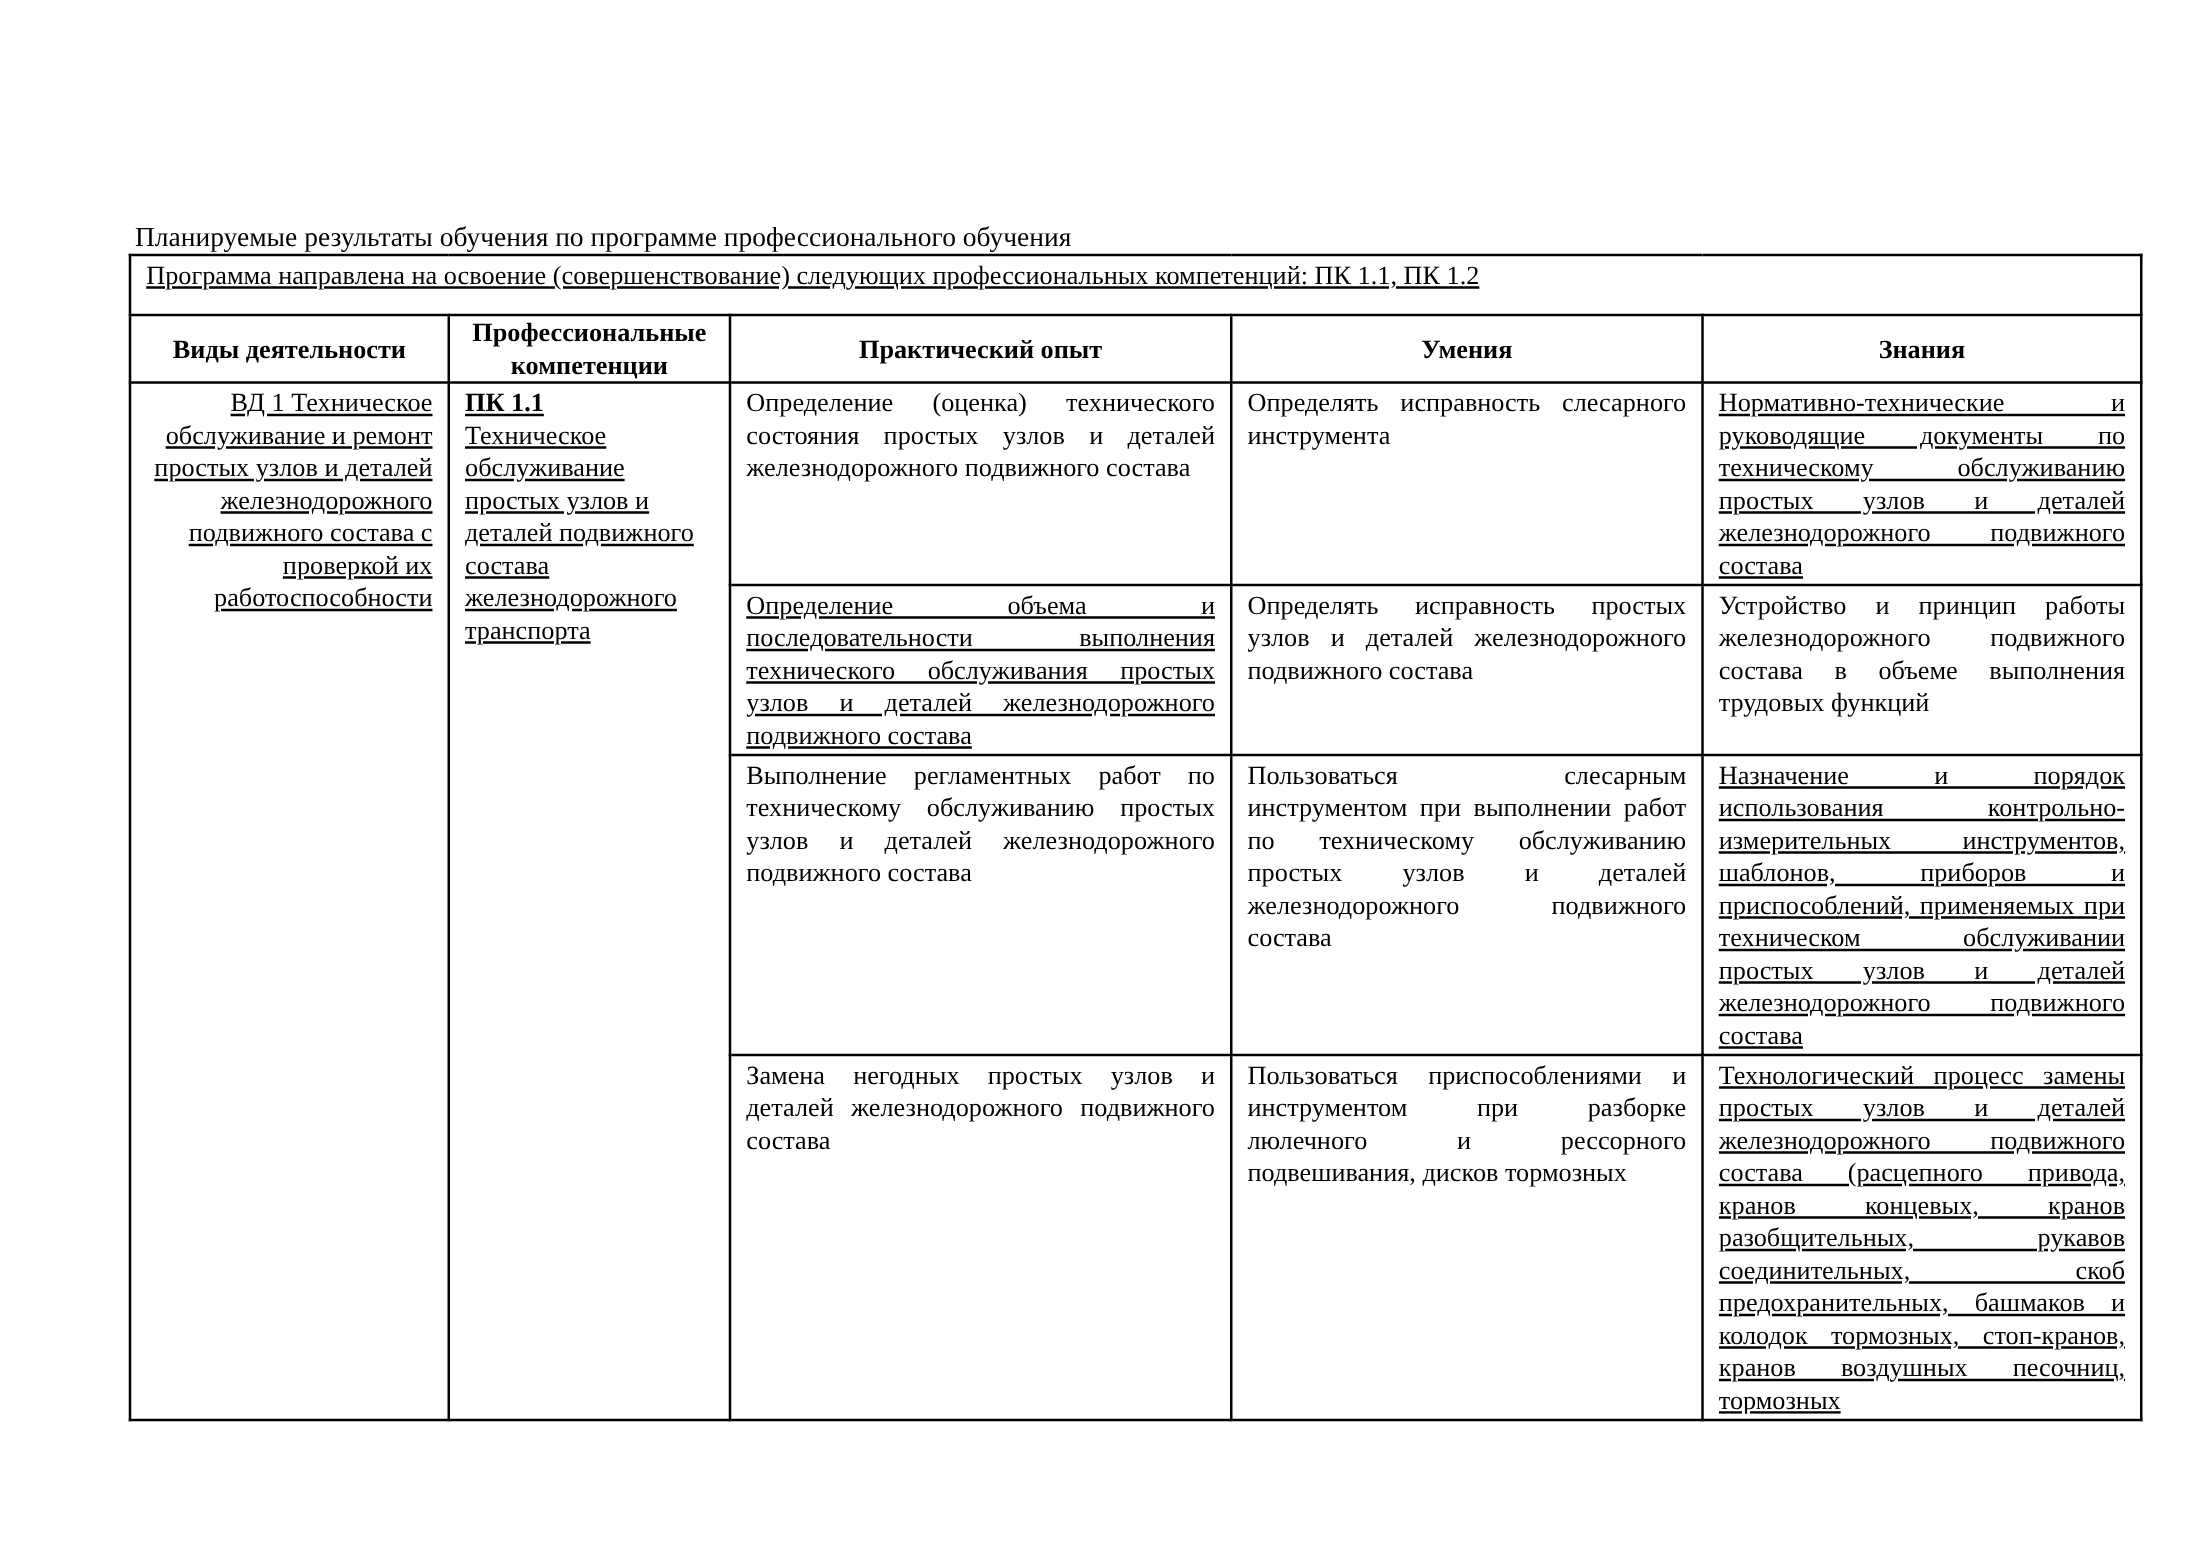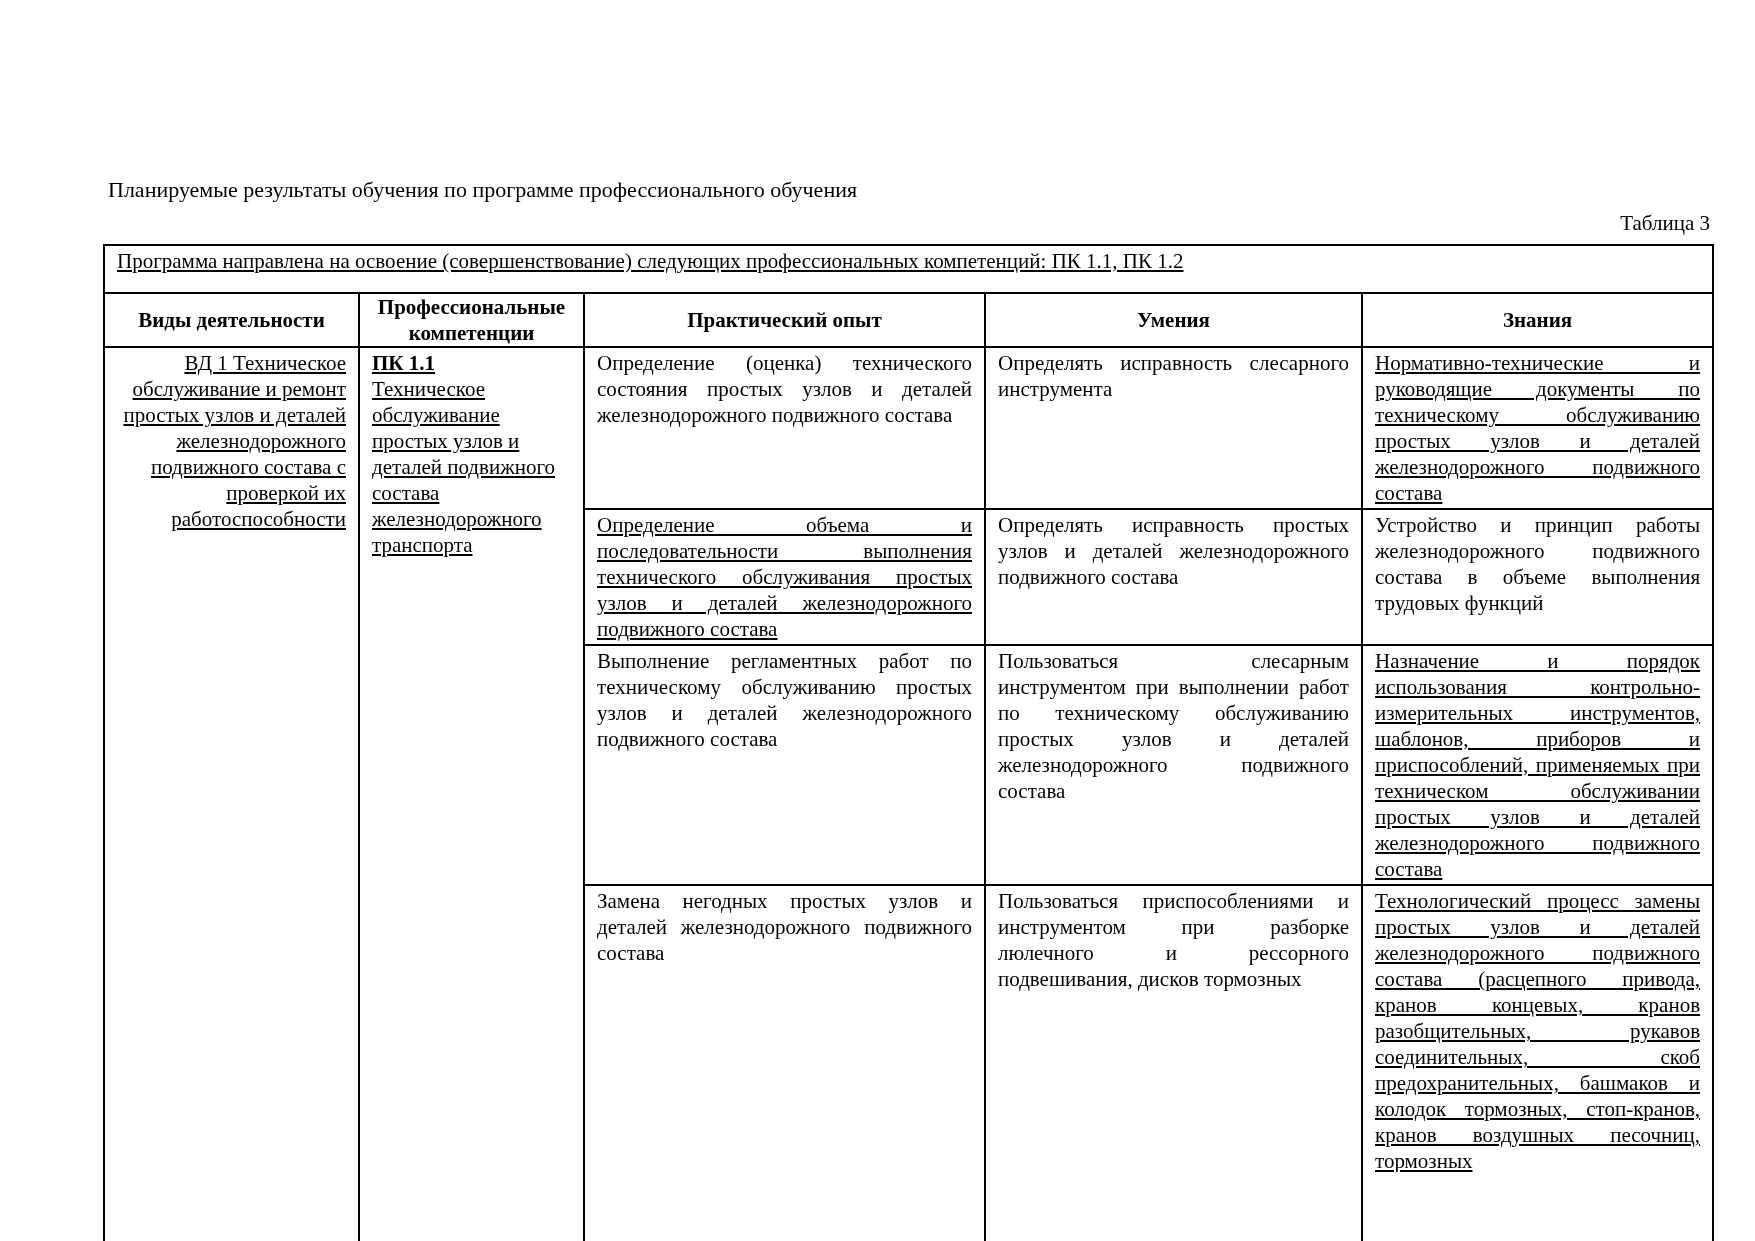--- a/index.html
+++ b/index.html
@@ -47,21 +47,21 @@
     vertical-align: top;
     padding: 2px 12px;
     box-sizing: border-box;
     overflow: hidden;
   }
   tr.r-intro  { height: 48px; }
   tr.r-head   { height: 53px; }
   tr.r1 { height: 162px; }
   tr.r2 { height: 135px; }
   tr.r3 { height: 235px; }
-  tr.r4 { height: 372px; }
+  tr.r4 { height: 292px; }
   .comp-table th {
     font-weight: bold;
     text-align: center;
     vertical-align: middle;
     padding: 0 6px;
   }
   .cell-center { text-align: right; }
   .cell-just   { text-align: justify; }
   .pt4   { padding-top: 4px; text-decoration: underline; }
   .pt8   { padding-top: 8px; margin-left: 36px; }
@@ -74,21 +74,20 @@
   .clip-tall { max-height: 284px; overflow: hidden; }
 </style>
 </head>
 <body>
 
 <div class="page">
   <div class="content">
 
     <p class="doc-title">Планируемые результаты обучения по программе профессионального обучения</p>
 
-    <div class="table-caption">Таблица 3</div>
 
     <table class="comp-table">
       <colgroup>
         <col style="width:255px">
         <col style="width:225px">
         <col style="width:401px">
         <col style="width:377px">
         <col style="width:351px">
       </colgroup>
 

